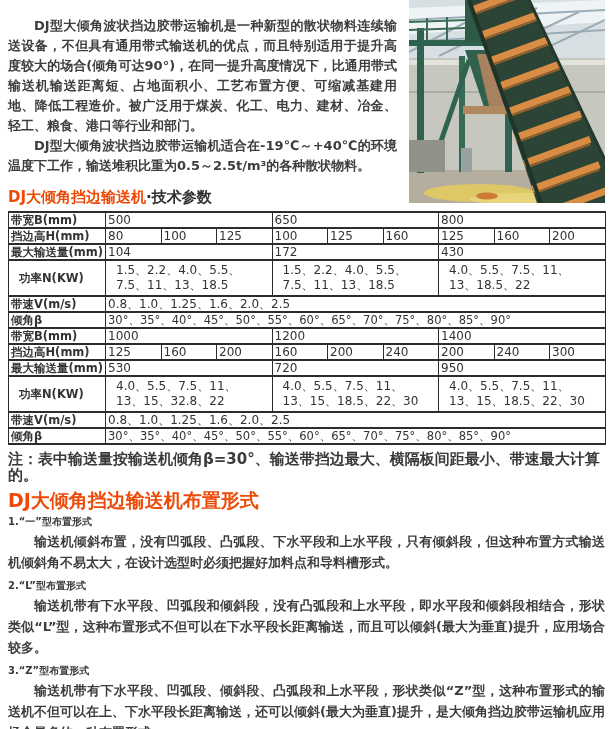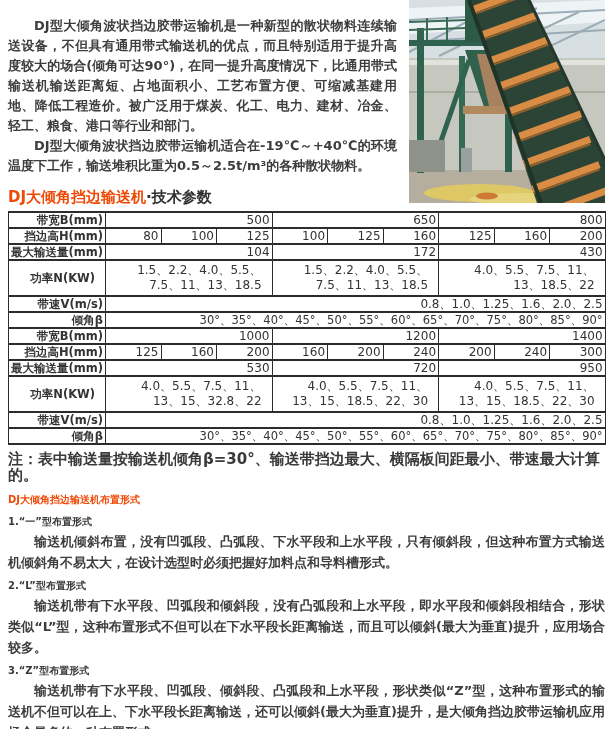--- a/index.html
+++ b/index.html
@@ -24,31 +24,31 @@
   .sec-title { margin-top:12px; font-size:15px; font-weight:bold; line-height:18px; }
   .sec-title .red { color:#ee4a07;text-align:right; }
   .sec-title .blk { color:#2f2f2f;text-align:right; }
 
   table.spec {
     border-collapse:collapse; table-layout:fixed;
     width:597px; margin-top:5px;
   }
   table.spec td {
     border:1px solid #2c2c2c; border-top-width:2px; border-bottom-width:2px;
-    text-align:right; vertical-align:middle;
+    text-align:left; vertical-align:middle;
     font-size:12px; color:#333; padding:0 2px; height:14px; line-height:14px;
     overflow:hidden; white-space:nowrap;
   }
   table.spec td.label { font-weight:bold; font-size:11.5px; }
   table.spec tr.power td { height:32px; white-space:normal; line-height:15px; padding:1px 10px; }
   table.spec td.wide { font-size:11.5px; }
 
   .note { margin-top:6px; font-size:15px; font-weight:bold; color:#3a3a3a; line-height:16px; }
 
-  .layout-title { margin-top:8px; font-size:10px; font-weight:bold; color:#ee4a07; line-height:18px; }
+  .layout-title { margin-top:8px; font-size:19px; font-weight:bold; color:#ee4a07; line-height:18px; }
   .layout-h { margin-top:4px; font-size:10px; font-weight:bold; color:#3a3a3a; line-height:18px; }
   .layout-p {
     margin:0; font-size:13px; line-height:21px; font-weight:bold;
     text-align:justify; text-indent:2em; color:#3d3d3d;
   }
 </style>
 </head>
 <body>
 
 <div class="page">

